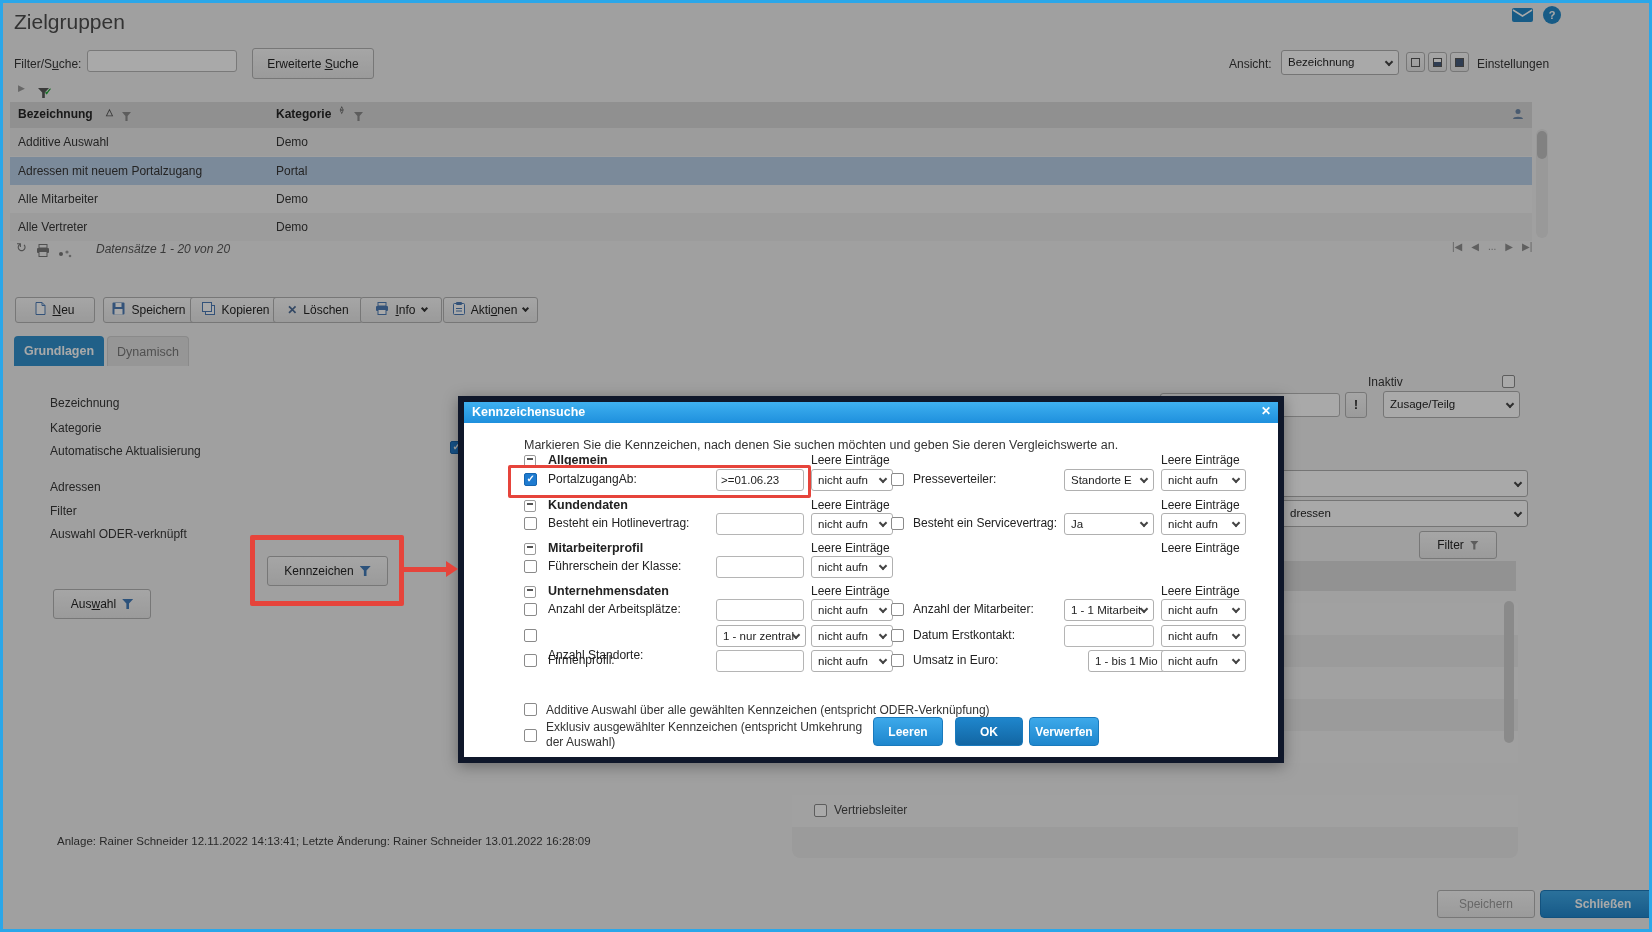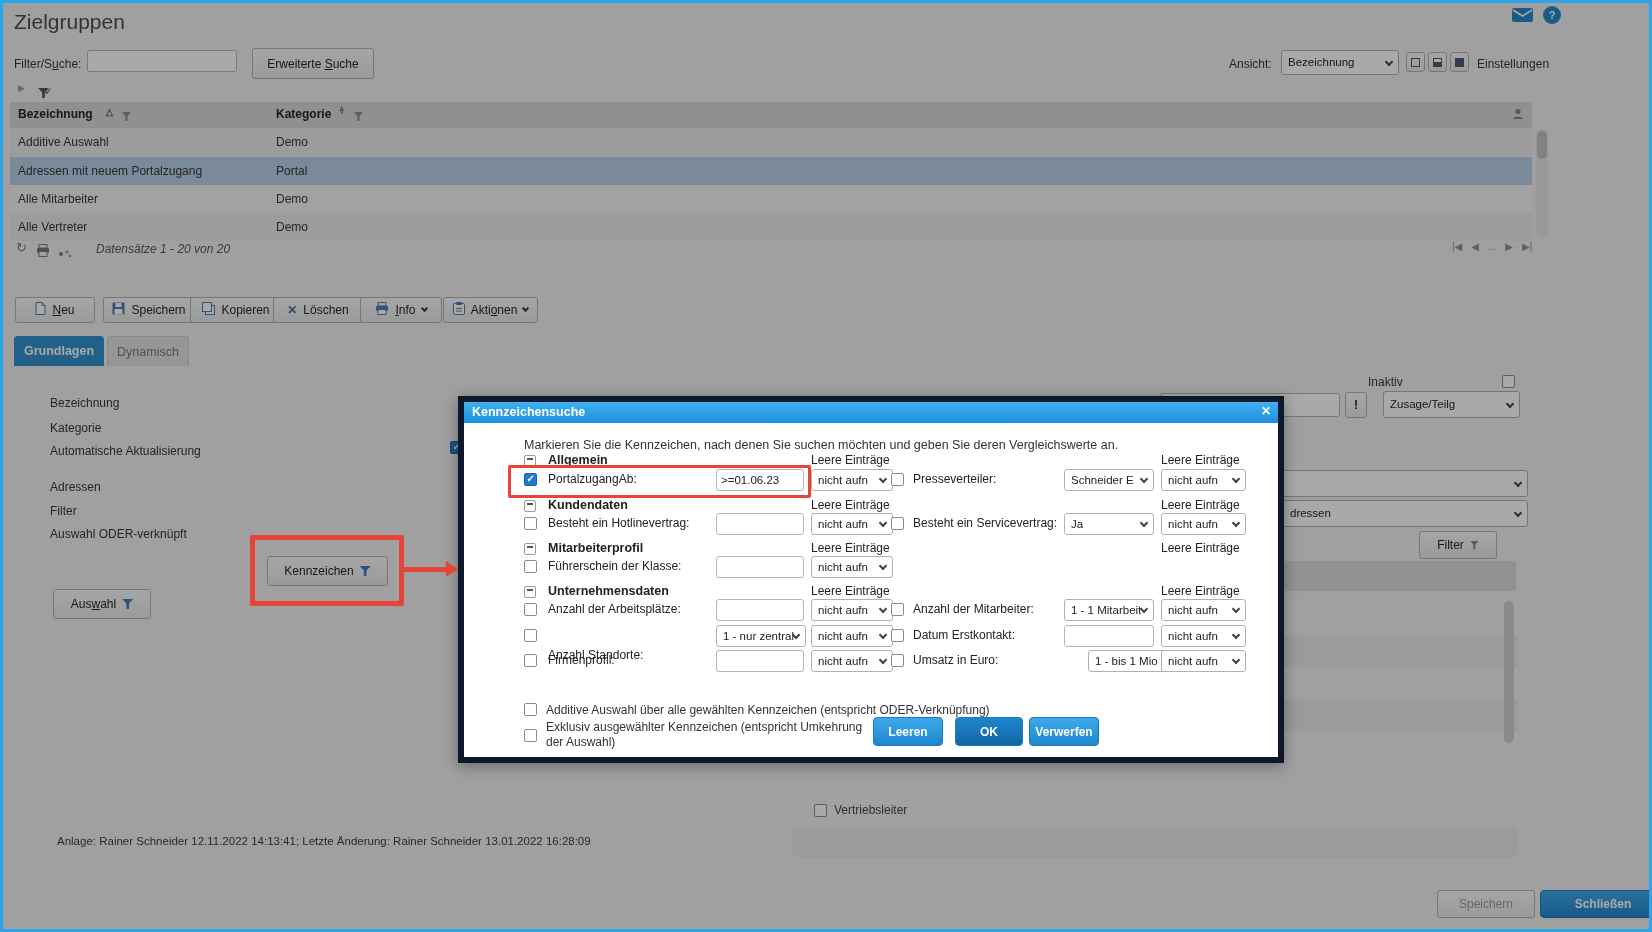--- a/index.html
+++ b/index.html
@@ -259,21 +259,21 @@
         <div class="sec-tog" style="left: 60px; top: 53px;"></div>
         <div class="msec" style="left: 84px; top: 51px;">Allgemein</div>
         <div class="leere" style="left: 347px; top: 51px;">Leere Einträge</div>
         <div class="leere" style="left: 697px; top: 51px;">Leere Einträge</div>
         <span class="cb on" style="left: 60px; top: 71px;"></span>
         <div class="mlabel" style="left: 84px; top: 70px;">PortalzugangAb:</div>
         <input class="inp" value="&gt;=01.06.23" style="left: 252px; top: 67px; width: 88px;">
         <div class="sel" style="left: 347px; top: 67px; width: 82px;"><span>nicht aufn</span><span class="chev"></span></div>
         <span class="cb" style="left: 427px; top: 71px;"></span>
         <div class="mlabel" style="left: 449px; top: 70px;">Presseverteiler:</div>
-        <div class="sel" style="left: 600px; top: 67px; width: 90px;"><span>Schneider E</span><span class="chev"></span></div>
+        <div class="sel" style="left: 600px; top: 67px; width: 90px;"><span>Standorte E</span><span class="chev"></span></div>
         <div class="sel" style="left: 697px; top: 67px; width: 85px;"><span>nicht aufn</span><span class="chev"></span></div>
         <div class="sec-tog" style="left: 60px; top: 98px;"></div>
         <div class="msec" style="left: 84px; top: 96px;">Kundendaten</div>
         <div class="leere" style="left: 347px; top: 96px;">Leere Einträge</div>
         <div class="leere" style="left: 697px; top: 96px;">Leere Einträge</div>
         <span class="cb" style="left: 60px; top: 115px;"></span>
         <div class="mlabel" style="left: 84px; top: 114px;">Besteht ein Hotlinevertrag:</div>
         <input class="inp" style="left: 252px; top: 111px; width: 88px;">
         <div class="sel" style="left: 347px; top: 111px; width: 82px;"><span>nicht aufn</span><span class="chev"></span></div>
         <span class="cb" style="left: 427px; top: 115px;"></span>

